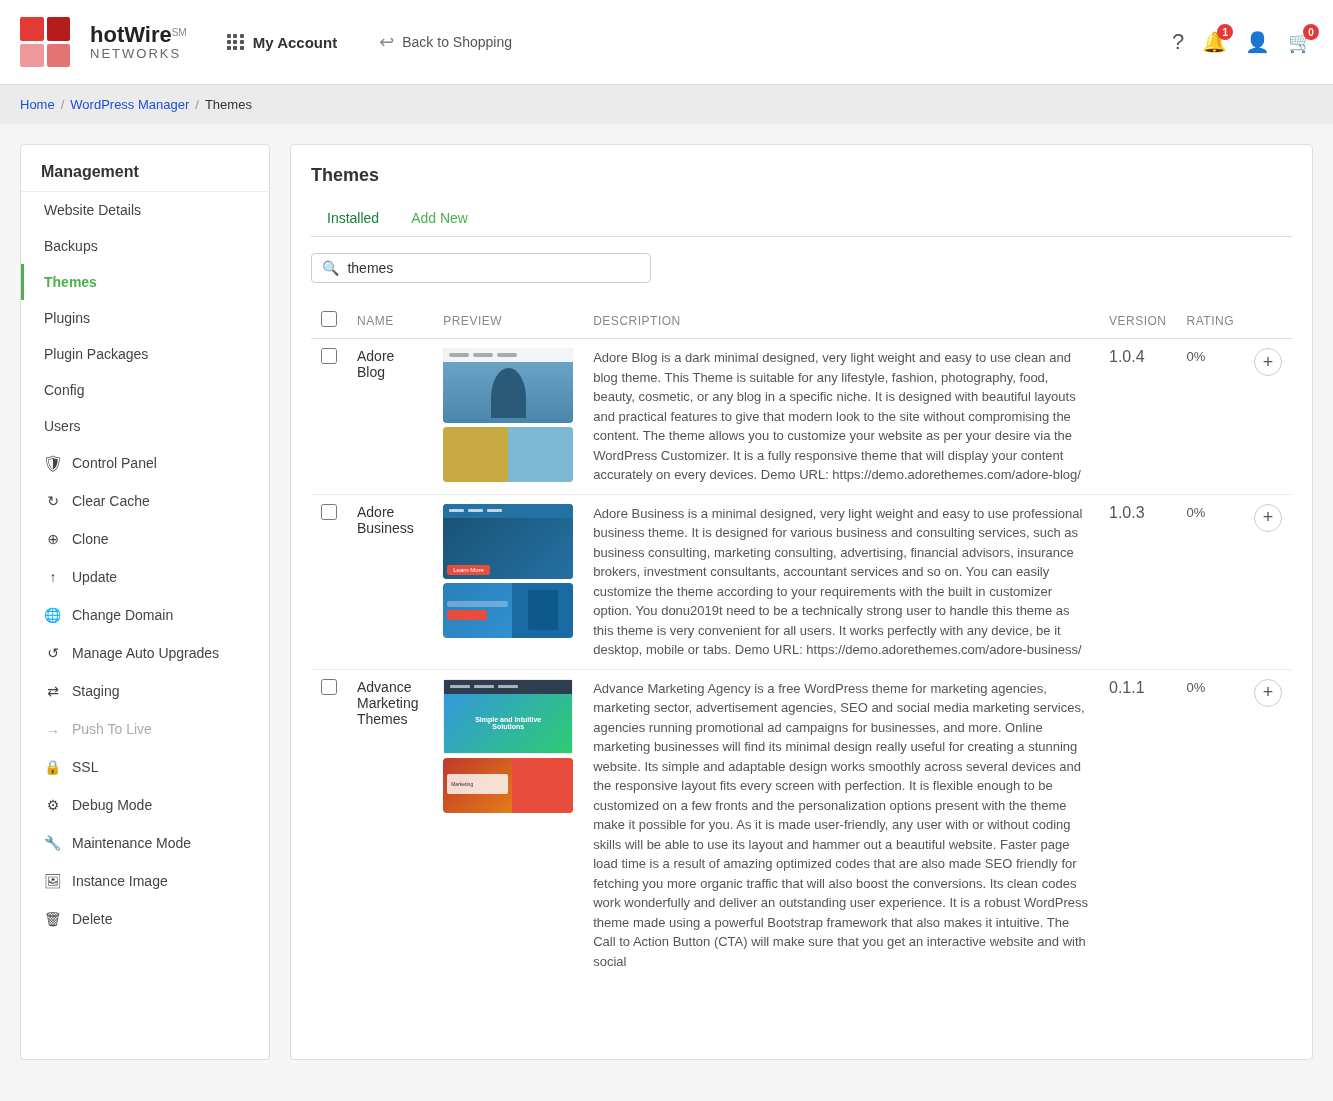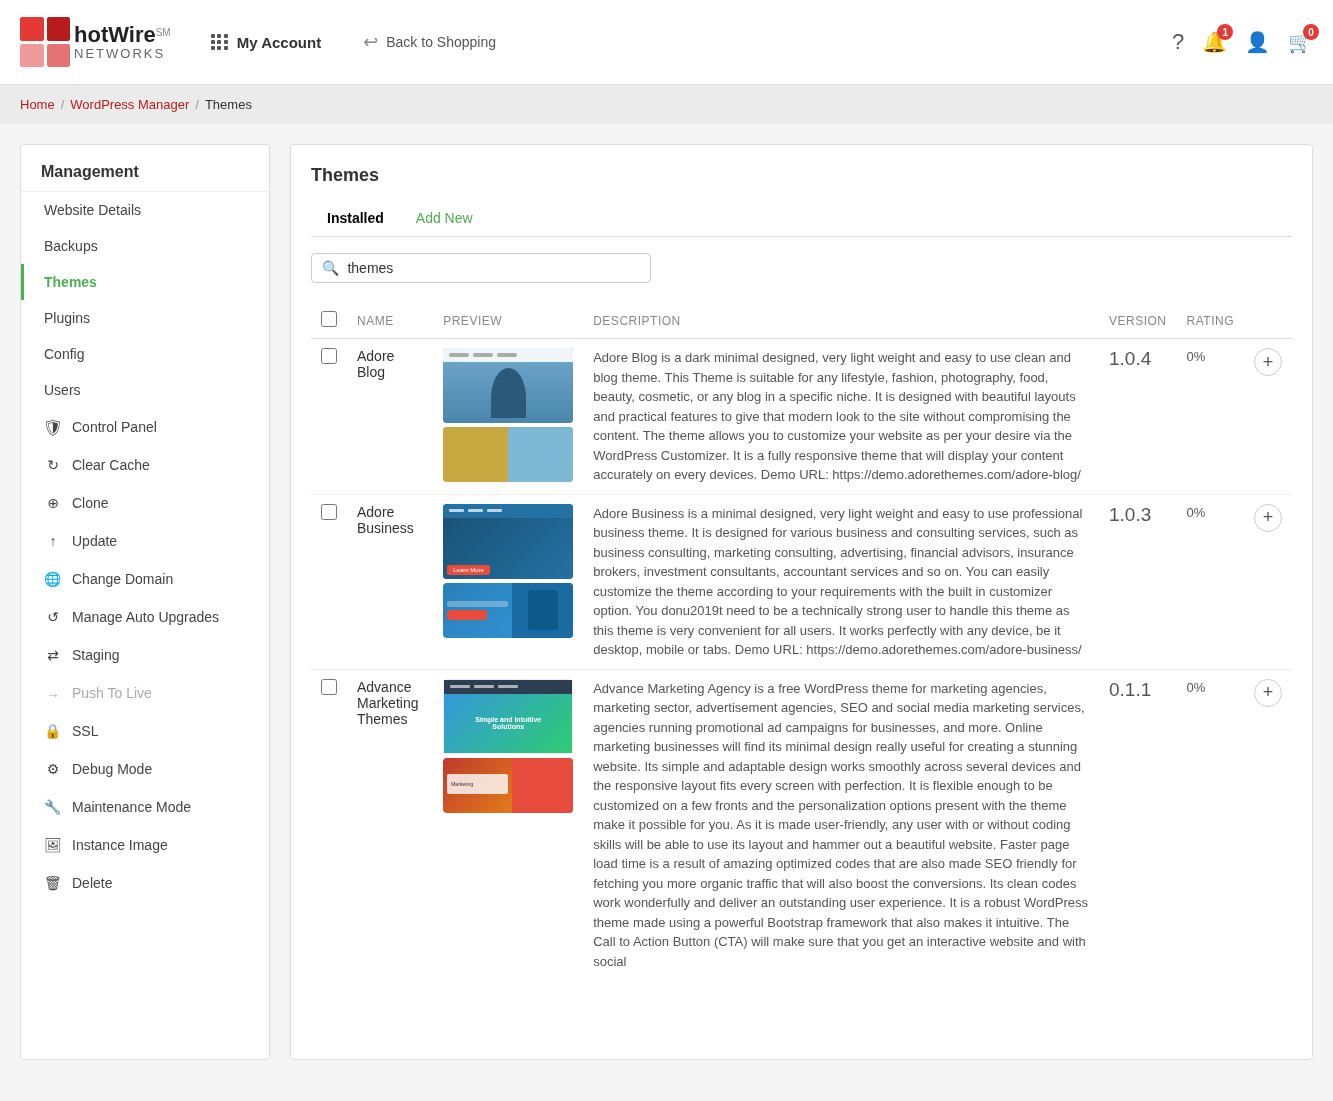--- a/index.html
+++ b/index.html
@@ -10,21 +10,21 @@
       background: #fff;
       display: flex;
       align-items: center;
       padding: 0 20px;
       height: 85px;
       border-bottom: 1px solid #ddd;
     }
     .logo-area {
       display: flex;
       align-items: center;
-      gap: 4px;
+      gap: 20px;
       margin-right: 30px;
     }
     .logo-squares {
       display: grid;
       grid-template-columns: 1fr 1fr;
       gap: 3px;
       width: 50px;
       height: 50px;
     }
     .logo-sq { border-radius: 2px; }
@@ -61,21 +61,21 @@
     }
 
     
     .breadcrumb {
       background: #ebebeb;
       padding: 12px 20px;
       font-size: 13px;
       color: #555;
       display: flex; align-items: center; gap: 6px;
     }
-    .breadcrumb a { color: #b91c1c; text-decoration: none; text-align: center; }
+    .breadcrumb a { color: #1d4ed8; text-decoration: none; text-align: center; }
     .breadcrumb .sep { color: #999; }
     .breadcrumb .current { color: #333; }
 
     
     .main-layout { display: flex; padding: 20px; gap: 20px; min-height: calc(100vh - 145px); }
 
     
     .sidebar {
       width: 250px;
       flex-shrink: 0;
@@ -122,21 +122,21 @@
       padding: 20px;
     }
     .content-title { font-size: 18px; font-weight: bold; color: #333; margin-bottom: 16px; }
 
     
     .tabs { display: flex; gap: 0; border-bottom: 1px solid #ddd; margin-bottom: 16px; }
     .tab {
       padding: 8px 16px; font-size: 14px; color: #555;
       cursor: pointer; border-bottom: 2px solid transparent;
     }
-    .tab.active { color: #000000; font-weight: bold; border-bottom: 2px solid transparent; }
+    .tab.active { color: #15803d; font-weight: normal; border-bottom: 2px solid transparent; }
     .tab.add-new { color: #4caf50; cursor: pointer; }
 
     
     .search-bar {
       display: flex; align-items: center;
       border: 1px solid #ccc; border-radius: 4px;
       padding: 6px 10px; width: 340px; margin-bottom: 20px;
       gap: 8px;
     }
     .search-bar input {
@@ -148,21 +148,21 @@
     .themes-table th {
       text-align: left; font-size: 12px; color: #888;
       padding: 8px 10px; border-bottom: 1px solid #ddd;
       font-weight: normal; letter-spacing: 0.5px;
     }
     .themes-table td { padding: 9px 10px; border-bottom: 1px solid #eee; vertical-align: top; }
     .themes-table tr:last-child td { border-bottom: none; }
 
     .theme-name { font-size: 14px; color: #333; font-weight: 500; }
     .theme-desc { font-size: 13px; color: #555; line-height: 1.5; }
-    .version-text { font-size: 19px; color: #555; }
+    .version-text { font-size: 16px; color: #555; }
     .rating-text { font-size: 13px; color: #555; }
     .add-btn {
       width: 28px; height: 28px; border-radius: 50%;
       border: 1px solid #ccc; background: #fff;
       display: flex; align-items: center; justify-content: center;
       cursor: pointer; font-size: 18px; color: #555;
     }
 
     
     .preview-container { width: 130px; display: flex; flex-direction: column; gap: 4px; }
@@ -282,20 +282,23 @@
     <div class="sidebar-item">
       <span>Backups</span>
     </div>
     <div class="sidebar-item active">
       <span>Themes</span>
     </div>
     <div class="sidebar-item">
       <span>Plugins</span>
     </div>
     <div class="sidebar-item">
+      <span>Plugin Packages</span>
+    </div>
+    <div class="sidebar-item">
       <span>Config</span>
     </div>
     <div class="sidebar-item">
       <span>Users</span>
     </div>
 
 
     <div class="sidebar-item">
       <span class="sidebar-icon icon-shield">🛡</span>
       <span>Control Panel</span>

